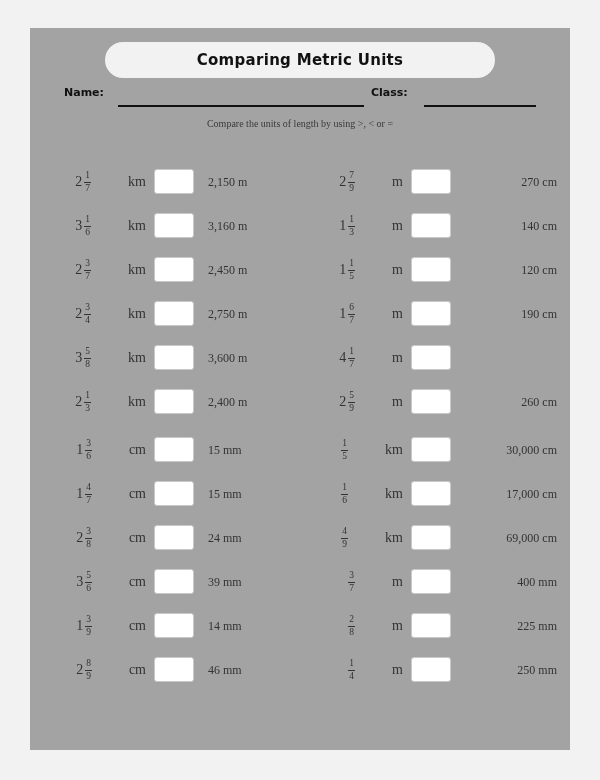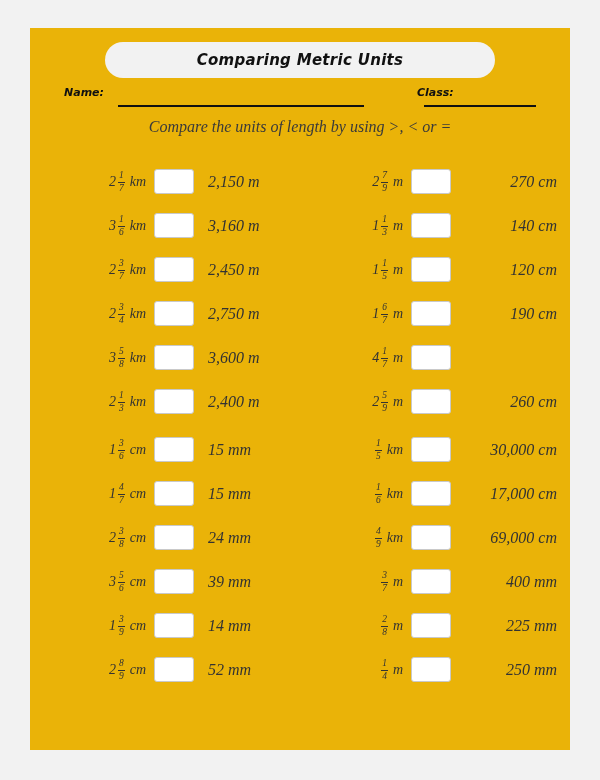--- a/index.html
+++ b/index.html
@@ -12,22 +12,21 @@
     background: #f2f2f2;
     font-family: "Liberation Serif", serif;
     overflow: hidden;
   }
   #page {
     position: absolute;
     left: 30px;
     top: 28px;
     width: 540px;
     height: 722px;
-    background: #eab308;
-    font-style: italic;
+    background: #a3a3a3;
   }
 
   
   #title-pill {
     position: absolute;
     left: 75px;
     top: 14px;
     width: 390px;
     height: 36px;
     background: #f2f2f2;
@@ -65,32 +64,32 @@
     color: #111111;
     white-space: nowrap;
   }
   .nm-rule {
     position: absolute;
     border-bottom: 2px solid #111111;
     height: 0;
   }
   #name-label  { left: 0px; }
   #name-rule   { left: 54px;  top: 19px; width: 246px; }
-  #class-label { left: 307px; margin-left: 46px; }
+  #class-label { left: 307px; }
   #class-rule  { left: 360px; top: 19px; width: 112px; }
 
   
   #instruction {
     position: absolute;
     left: 0;
     top: 90px;
     width: 540px;
     text-align: center;
     font-family: "Liberation Serif", serif;
-    font-size: 16px;
+    font-size: 10px;
     color: #3a3a3a;
   }
 
   
   #grid {
     position: absolute;
     left: 0;
     top: 132px;
     width: 540px;
   }
@@ -142,20 +141,21 @@
     padding: 0 1px 1px 1px;
   }
   .frac .den {
     padding: 1px 1px 0 1px;
     border-top: 1px solid #333333;
   }
   .unit {
     font-size: 14px;
     color: #333333;
     padding-left: 5px;
+    margin-left: 32px;
   }
   .answerbox {
     position: absolute;
     left: 96px;
     top: 9px;
     width: 40px;
     height: 25px;
     border: 1px solid #c9c9c9;
     border-radius: 3px;
     background: #ffffff;
@@ -171,21 +171,21 @@
     text-align: center;
     font-size: 14px;
     color: #333333;
   }
   .val {
     position: absolute;
     top: 0;
     height: 44px;
     display: flex;
     align-items: center;
-    font-size: 16px;
+    font-size: 12px;
     color: #333333;
     white-space: nowrap;
   }
   .left-col .val {
     left: 150px;
     width: 100px;
     justify-content: flex-start;
   }
   .right-col .val {
     left: 142px;
@@ -472,21 +472,21 @@
             <span class="whole">2</span>
             <span class="frac">
               <span class="num">8</span>
               <span class="den">9</span>
             </span>
             <span class="unit">cm</span>
           </div>
           <div class="answerbox">
             <div class="cmp"></div>
           </div>
-          <div class="val">52 mm</div>
+          <div class="val">46 mm</div>
         </div>
       </div>
     <div class="block right-col" id="block-br">
         <div class="prow">
           <div class="qty">
             <span class="frac">
               <span class="num">1</span>
               <span class="den">5</span>
             </span>
             <span class="unit">km</span>

